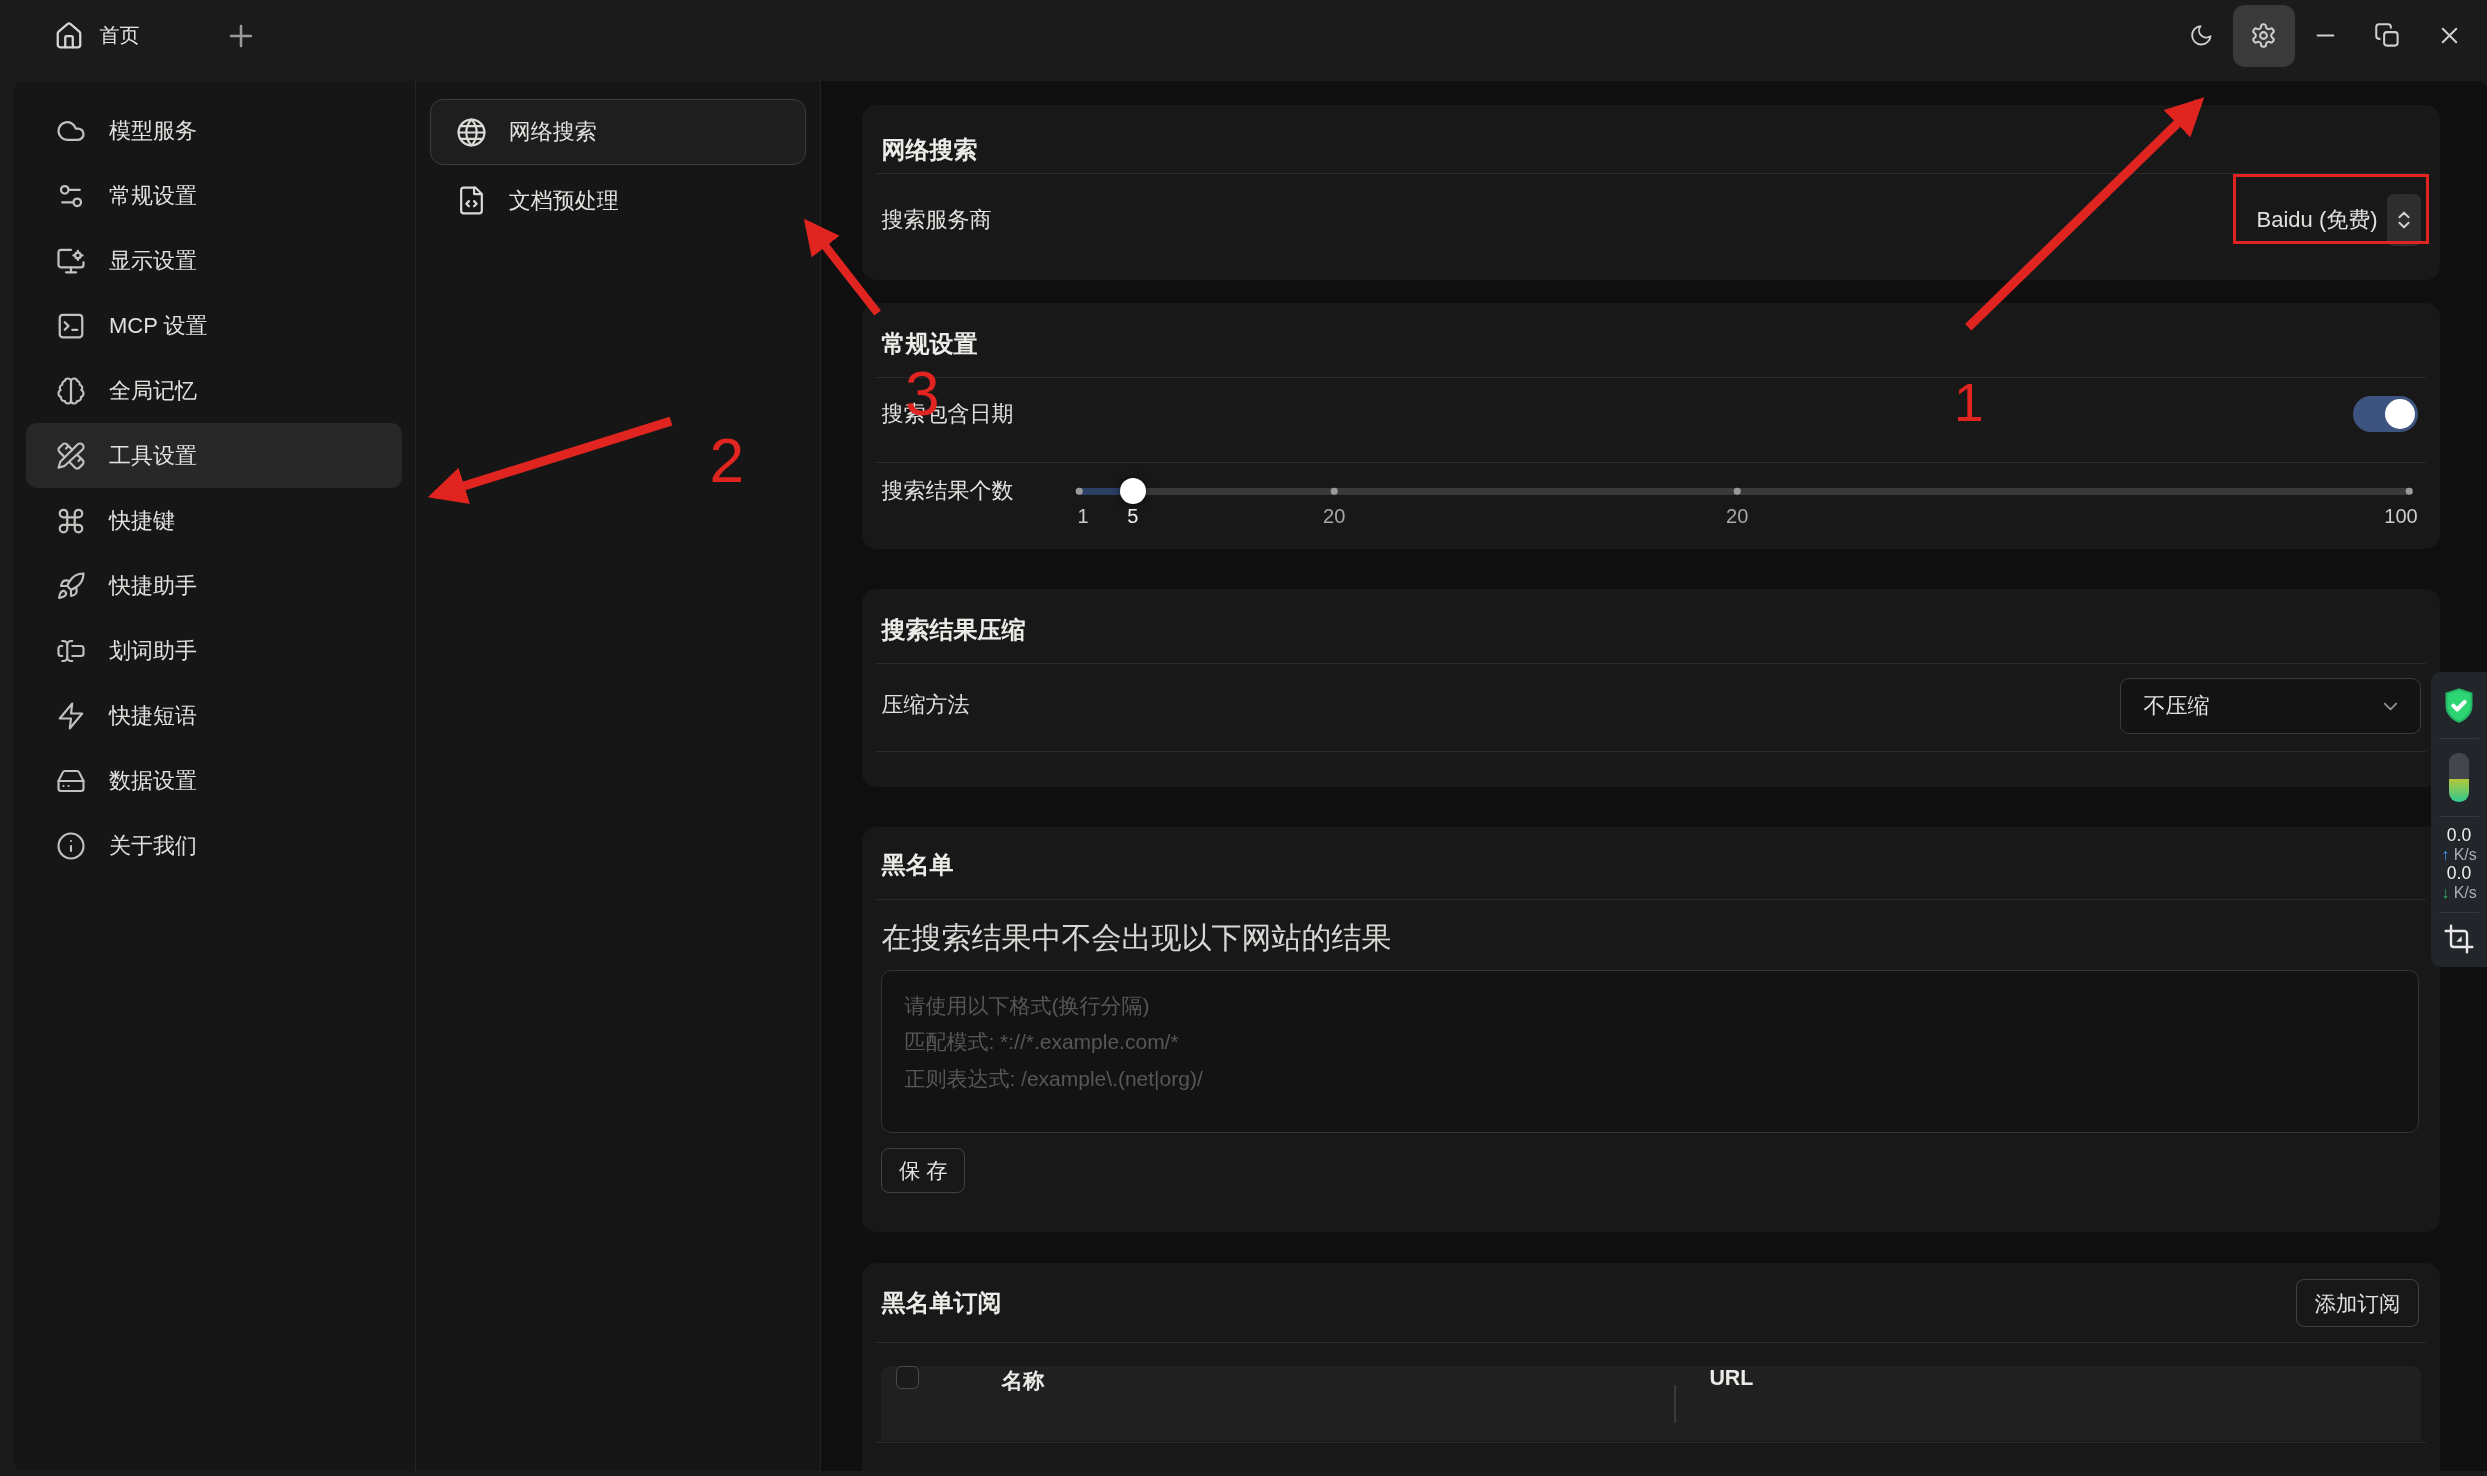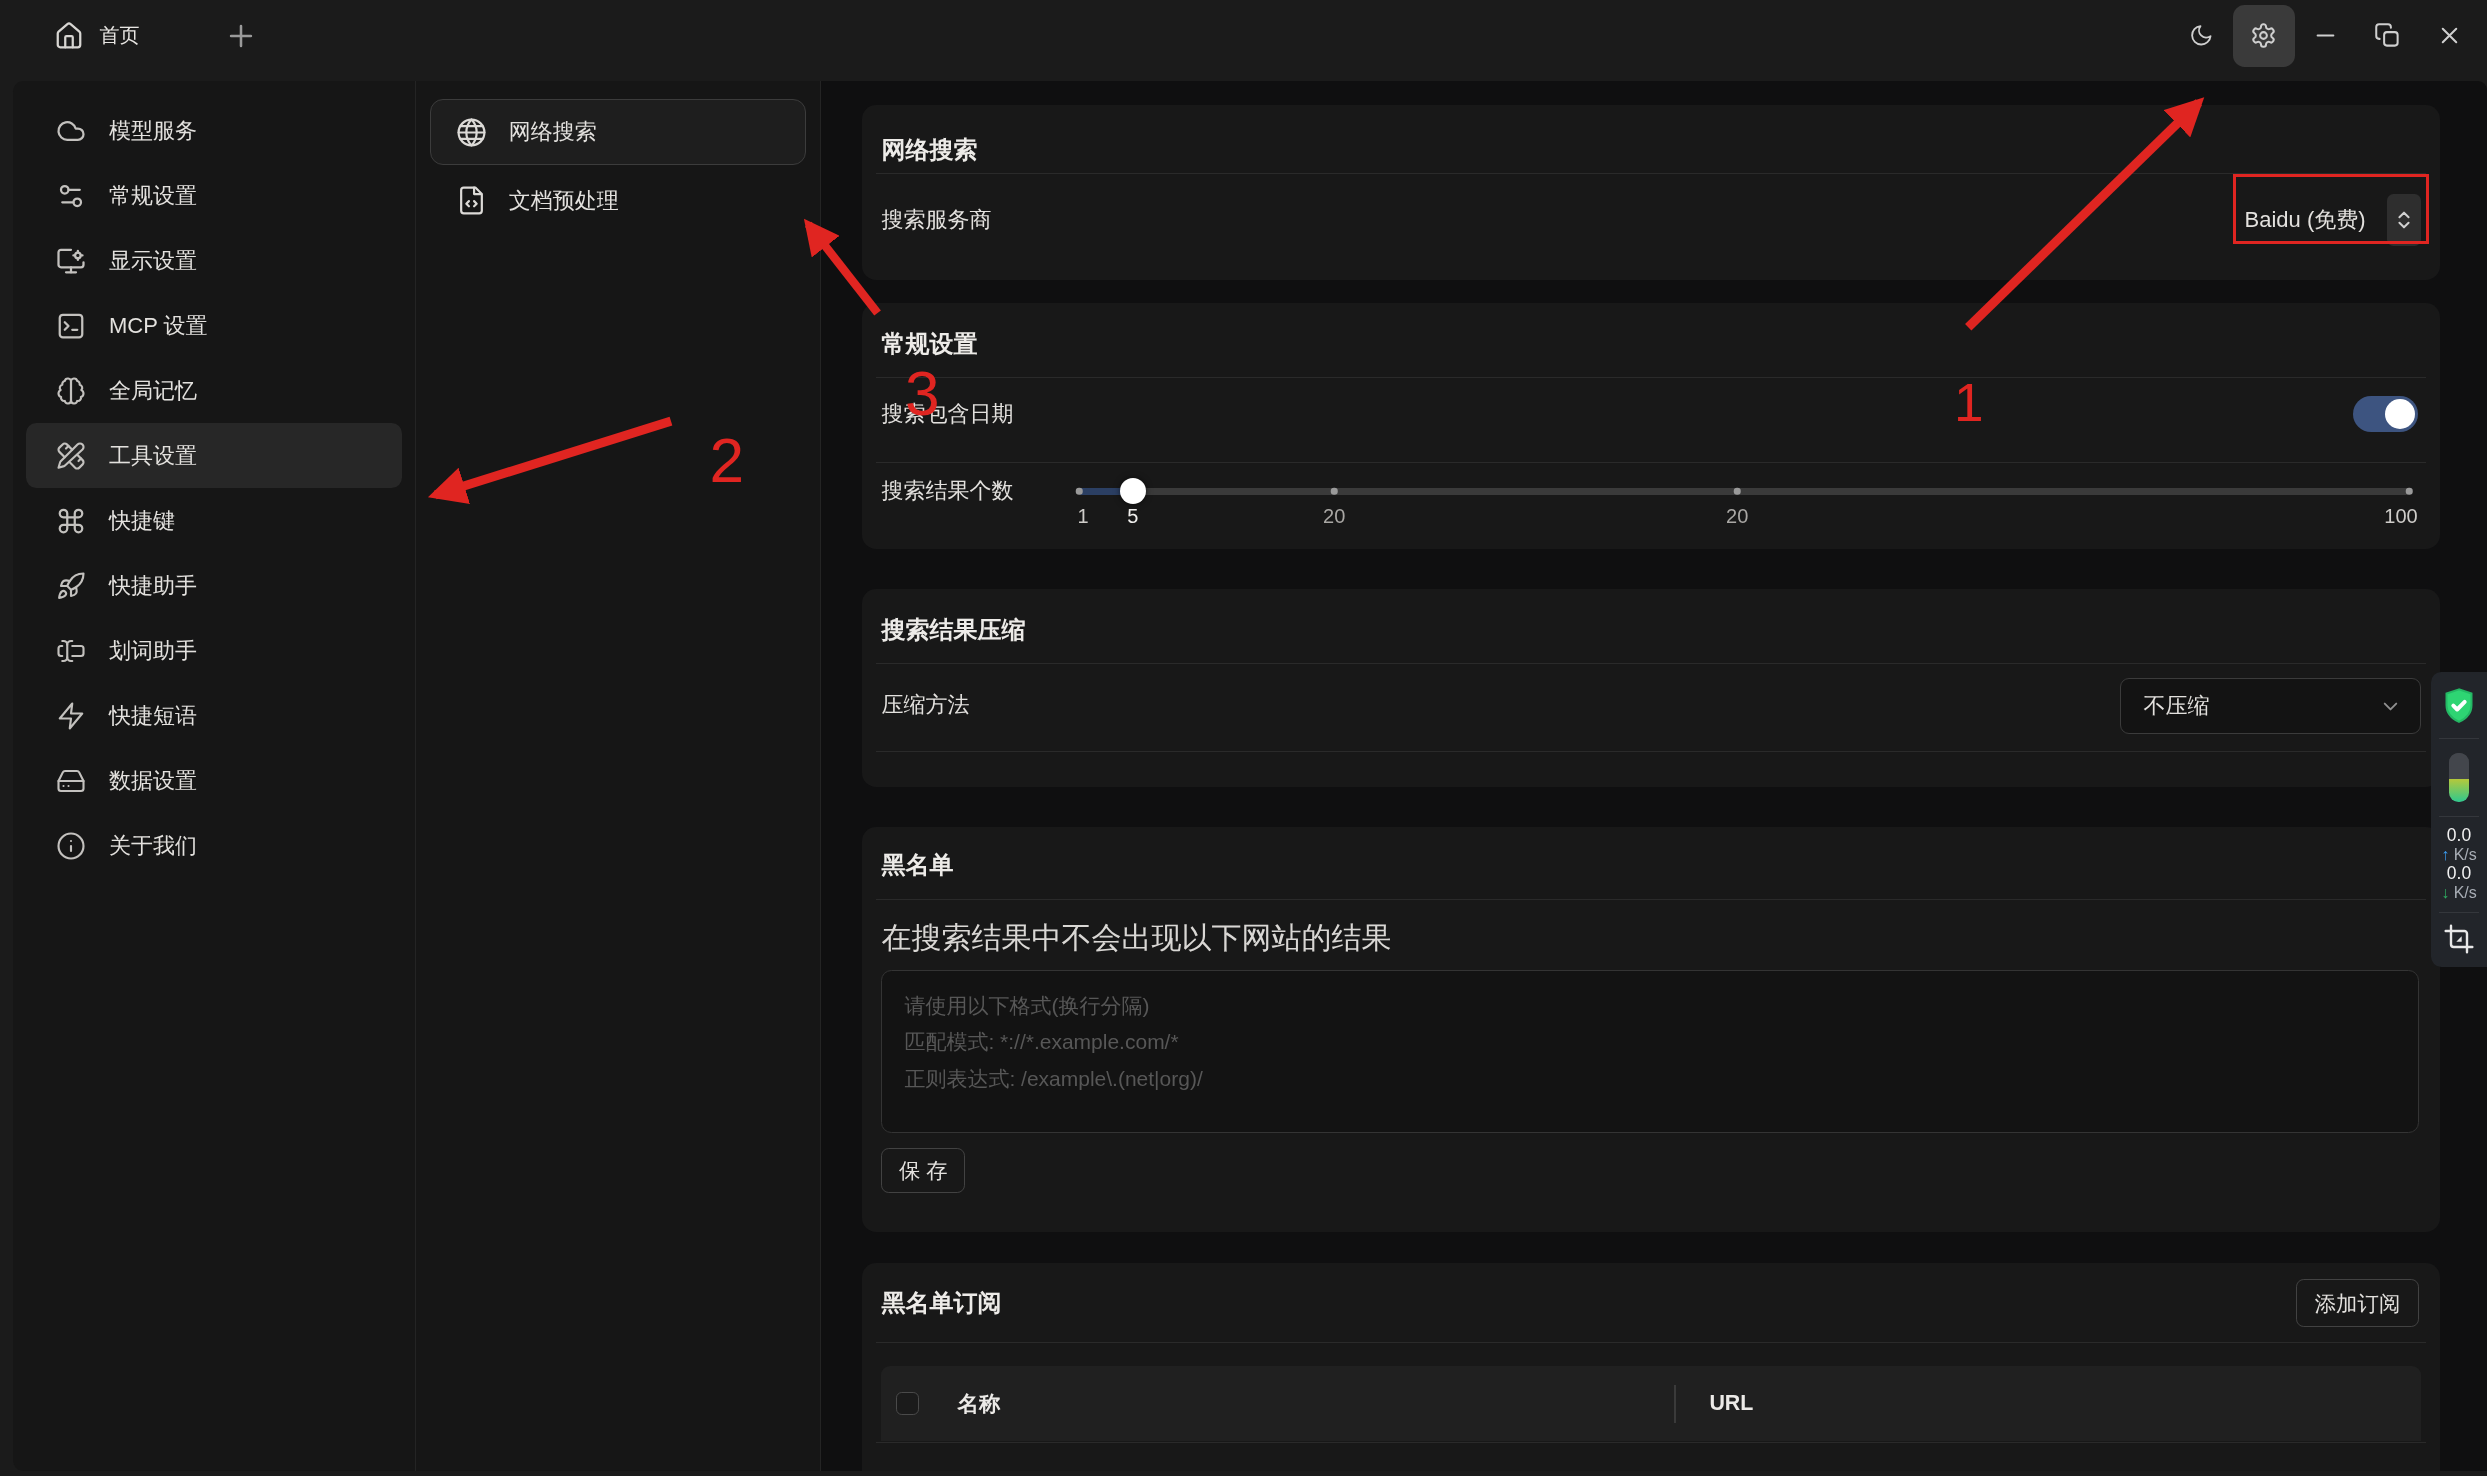--- a/index.html
+++ b/index.html
@@ -57,21 +57,21 @@
   .s2-item .icon{width:31px;height:31px;color:#dcdad7;}
   .s2-item.selected{background:#1e1e1e;border-color:#3c3c3c;}
 
   
   .card{position:absolute;left:41px;width:1578px;background:var(--card-bg);border-radius:14.2px;}
   .card-header{position:absolute;left:19.4px;font-size:24px;font-weight:700;color:#edebe8;transform:translateY(-50%);}
   .card-divider{position:absolute;left:14.2px;right:14.2px;height:1.3px;background:var(--divider);}
   .row-label{position:absolute;left:19.4px;font-size:22px;color:var(--text);transform:translateY(-50%);}
 
   
-  .select-plain{position:absolute;display:flex;align-items:center;gap:21px;font-size:22px;color:var(--text);}
+  .select-plain{position:absolute;display:flex;align-items:center;gap:9px;font-size:22px;color:var(--text);}
   .chev-box{width:34px;height:52px;background:#2e2e2e;border-radius:6.5px;display:flex;align-items:center;justify-content:center;color:#cfcfcf;}
   .chev-box .icon{width:22px;height:22px;}
 
   
   .select-box{position:absolute;display:flex;align-items:center;justify-content:space-between;background:#131313;border:1.3px solid var(--border);border-radius:9px;padding:0 18px 0 23px;font-size:22px;color:var(--text);}
   .select-box .icon{width:23px;height:23px;color:#8f8f8f;}
 
   
   .toggle{position:absolute;width:65px;height:36px;border-radius:18px;background:var(--toggle-blue);}
   .toggle .knob{position:absolute;right:3.2px;top:3.2px;width:30px;height:30px;border-radius:50%;background:#fff;}
@@ -85,21 +85,21 @@
 
   
   .blacklist-textarea{position:absolute;background:#131313;border:1.3px solid #343434;border-radius:10.4px;color:var(--text);font-size:21px;line-height:1.73;padding:17px 22px;resize:none;font-family:inherit;outline:none;}
   .blacklist-textarea::placeholder{color:var(--placeholder);}
 
   .btn-outline{position:absolute;display:flex;align-items:center;justify-content:center;background:transparent;border:1.3px solid #424242;border-radius:7.8px;color:var(--text);font-size:21.4px;}
 
   .desc-text{position:absolute;left:19.4px;font-size:30px;color:#d9d7d4;transform:translateY(-50%);}
 
   
-  .tbl-header{position:absolute;background:#202020;border-radius:9px 9px 0 0;display:flex;align-items:center;}
+  .tbl-header{position:absolute;background:#202020;border-radius:9px 9px 0 0;display:flex;align-items:flex-start;gap:44px;}
   .tbl-check{width:23px;height:23px;border:1.9px solid #4a4a4a;border-radius:5.8px;background:#1b1b1b;margin-left:14.2px;}
   .tbl-col{font-size:21.4px;font-weight:700;color:#eceae7;}
   .tbl-sep{position:absolute;width:1.3px;height:38px;background:#3a3a3a;top:50%;transform:translateY(-50%);}
 
   
   .widget{position:absolute;left:2431px;top:672px;width:56px;height:295px;background:#22252a;border-radius:10.4px 0 0 10.4px;display:flex;flex-direction:column;align-items:center;z-index:40;}
   .widget hr{border:none;border-top:1.3px solid #34373c;width:40px;margin:0;}
   .shield{width:40px;height:44px;margin:11.7px 0 10.4px;}
   .gauge{width:19.4px;height:49px;border-radius:9.7px;overflow:hidden;margin:14.2px 0;background:#43464c;display:flex;flex-direction:column;}
   .gauge .g-top{height:52%;background:#43464c;}

